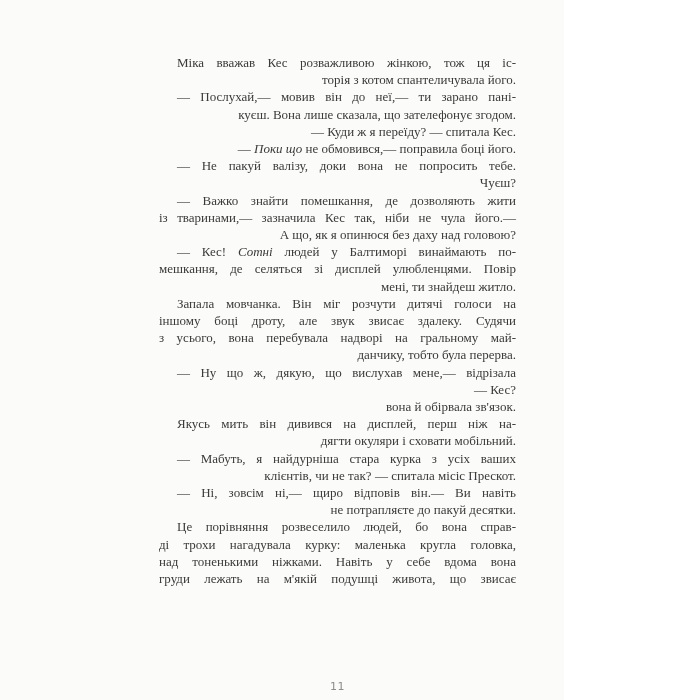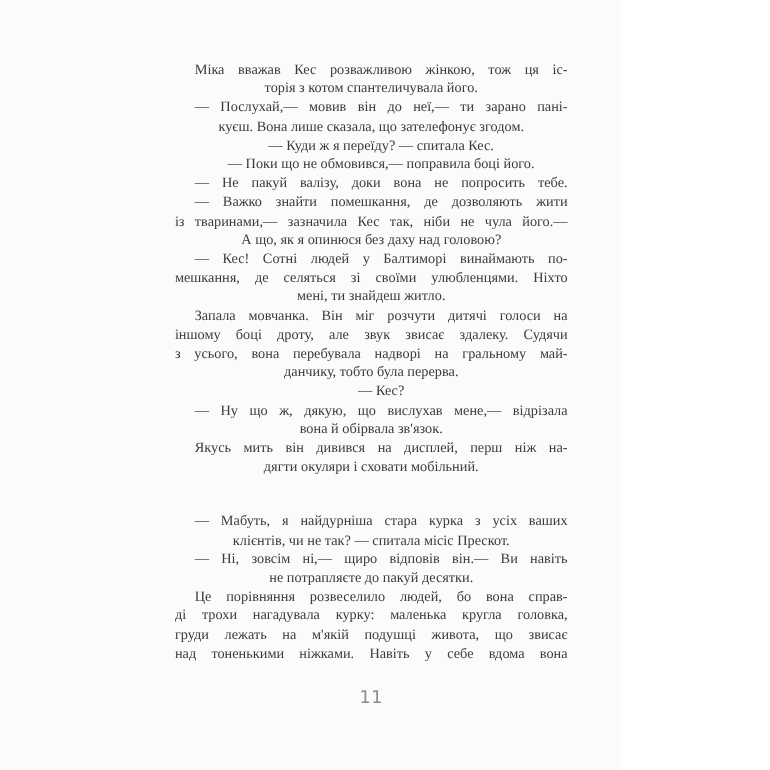--- a/index.html
+++ b/index.html
@@ -15,72 +15,73 @@
   }
   .text-block {
     position: absolute;
     left: 159px;
     top: 54px;
     width: 357px;
     font-size: 13px;
     line-height: 17.2px;
   }
   .section { margin: 0; }
-  .section + .section { margin-top: 32px; }
-  .line { text-align: center; white-space: normal; }
+  .section + .section { }
+  .line { text-align: right; white-space: normal; }
   .line.indent { text-indent: 18px; }
   .line.just { text-align: justify; text-align-last: justify; }
-  .it { }
+  .it { font-style: italic; }
   .page-number {
     position: absolute;
     left: 159px;
-    top: 627px;
+    top: 680px;
     width: 357px;
     text-align: center;
     font-family: "DejaVu Sans", sans-serif;
-    font-size: 16px;
+    font-size: 11px;
     line-height: 14px;
     color: var(--pn, #8d8d8d);
     letter-spacing: 0.5px;
   }
 </style>
 </head>
 <body>
 
 <div class="page">
   <div class="text-block">
       <div class="section">
         <div class="line indent just"><span>Міка вважав Кес розважливою жінкою, тож ця іс-</span></div>
         <div class="line"><span>торія з котом спантеличувала його.</span></div>
         <div class="line indent just"><span>— Послухай,— мовив він до неї,— ти зарано пані-</span></div>
         <div class="line"><span>куєш. Вона лише сказала, що зателефонує згодом.</span></div>
         <div class="line indent"><span>— Куди ж я переїду? — спитала Кес.</span></div>
         <div class="line indent"><span>— </span><span class="it">Поки що</span><span> не обмовився,— поправила боці його.</span></div>
         <div class="line indent just"><span>— Не пакуй валізу, доки вона не попросить тебе.</span></div>
+        <div class="line"><span>Чуєш?</span></div>
         <div class="line indent just"><span>— Важко знайти помешкання, де дозволяють жити</span></div>
         <div class="line just"><span>із тваринами,— зазначила Кес так, ніби не чула його.—</span></div>
         <div class="line"><span>А що, як я опинюся без даху над головою?</span></div>
         <div class="line indent just"><span>— Кес! </span><span class="it">Сотні</span><span> людей у Балтиморі винаймають по-</span></div>
-        <div class="line just"><span>мешкання, де селяться зі своїми улюбленцями. Ніхто</span></div>
+        <div class="line just"><span>мешкання, де селяться зі дисплей улюбленцями. Повір</span></div>
         <div class="line"><span>мені, ти знайдеш житло.</span></div>
         <div class="line indent just"><span>Запала мовчанка. Він міг розчути дитячі голоси на</span></div>
         <div class="line just"><span>іншому боці дроту, але звук звисає здалеку. Судячи</span></div>
         <div class="line just"><span>з усього, вона перебувала надворі на гральному май-</span></div>
         <div class="line"><span>данчику, тобто була перерва.</span></div>
+        <div class="line indent just"><span>— Ну що ж, дякую, що вислухав мене,— відрізала</span></div>
         <div class="line indent"><span>— Кес?</span></div>
-        <div class="line indent just"><span>— Ну що ж, дякую, що вислухав мене,— відрізала</span></div>
         <div class="line"><span>вона й обірвала зв'язок.</span></div>
         <div class="line indent just"><span>Якусь мить він дивився на дисплей, перш ніж на-</span></div>
         <div class="line"><span>дягти окуляри і сховати мобільний.</span></div>
       </div>
       <div class="section">
         <div class="line indent just"><span>— Мабуть, я найдурніша стара курка з усіх ваших</span></div>
         <div class="line"><span>клієнтів, чи не так? — спитала місіс Прескот.</span></div>
         <div class="line indent just"><span>— Ні, зовсім ні,— щиро відповів він.— Ви навіть</span></div>
         <div class="line"><span>не потрапляєте до пакуй десятки.</span></div>
         <div class="line indent just"><span>Це порівняння розвеселило людей, бо вона справ-</span></div>
         <div class="line just"><span>ді трохи нагадувала курку: маленька кругла головка,</span></div>
+        <div class="line just"><span>над тоненькими ніжками. Навіть у себе вдома вона</span></div>
         <div class="line just"><span>груди лежать на м'якій подушці живота, що звисає</span></div>
-        <div class="line just"><span>над тоненькими ніжками. Навіть у себе вдома вона</span></div>
       </div>
     </div>
   <div class="page-number">11</div>
 </div>
 
 </body></html>

